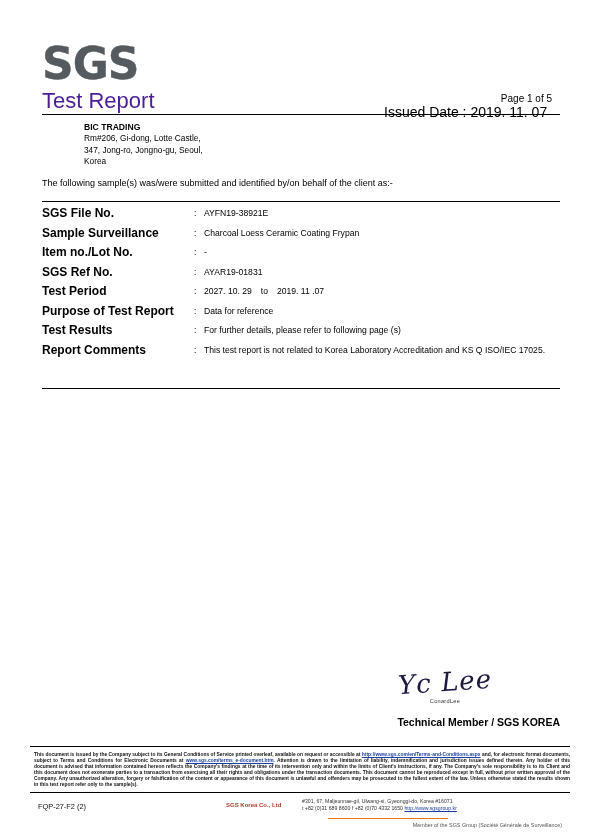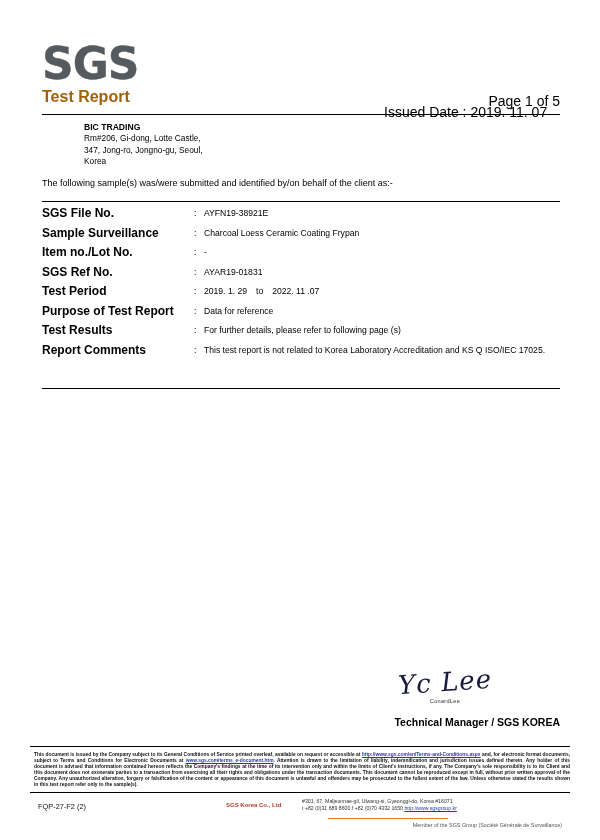--- a/index.html
+++ b/index.html
@@ -45,44 +45,44 @@
     position: absolute;
     left: 42px;
     right: 40px;
     top: 90px;
     height: 22px;
   }
   .test-report-title {
     position: absolute;
     left: 0;
     top: -2px;
-    font-size: 16px;
-    font-weight: bold;
+    font-size: 22px;
+    font-weight: normal;
     letter-spacing: 0px;
-    color: #a16207;
+    color: #4c1d95;
   }
   .report-no {
     position: absolute;
     left: 120px;
     top: 2px;
     font-size: 10.5px;
     font-weight: bold;
   }
   .issued-date {
     position: absolute;
     left: 328px;
     top: 14px;
     font-size: 14px;
     padding-left: 14px;
   }
   .page-num {
     position: absolute;
-    right: 0;
+    right: 8px;
     top: 3px;
-    font-size: 14px;
+    font-size: 10px;
   }
   .rule-top {
     position: absolute;
     left: 42px;
     right: 40px;
     top: 114px;
     border-top: 1.6px solid #000;
   }
 
   
@@ -322,21 +322,21 @@
     <div class="info-row">
       <div class="info-label">SGS Ref No.</div>
       <div class="info-colon">:</div>
       <div class="info-value">AYAR19-01831</div>
     </div>
 
     <div class="info-row">
       <div class="info-label">Test Period</div>
       <div class="info-colon">:</div>
       <div class="info-value">
-        <span>2019. 1. 29</span><span class="period-to">to</span><span>2022. 11 .07</span>
+        <span>2027. 10. 29</span><span class="period-to">to</span><span>2019. 11 .07</span>
       </div>
     </div>
 
     <div class="info-row">
       <div class="info-label">Purpose of Test Report</div>
       <div class="info-colon">:</div>
       <div class="info-value">Data for reference</div>
     </div>
 
     <div class="info-row">
@@ -356,21 +356,21 @@
   </div>
 
   <div class="rule-bottom"></div>
 
   <div class="signature-area">
     <div class="sig-script">Yc Lee</div>
     <div class="sig-name">ConardLee</div>
   </div>
 
   <div class="manager-line">
-    <span>Technical Manager /</span>
+    <span>Technical Member /</span>
     <span>SGS KOREA</span>
   </div>
 
   <div class="footer-rule"></div>
 
   <div class="footer-text">
     <span>This document is issued by the Company subject to its General Conditions of Service printed overleaf, available on request or accessible at </span><a href="#">http://www.sgs.com/en/Terms-and-Conditions.aspx</a><span> and, for electronic format documents, subject to Terms and Conditions for Electronic Documents at </span><a href="#">www.sgs.com/terms_e-document.htm</a><span>. Attention is drawn to the limitation of liability, indemnification and jurisdiction issues defined therein. Any holder of this document is advised that information contained hereon reflects the Company's findings at the time of its intervention only and within the limits of Client's instructions, if any. The Company's sole responsibility is to its Client and this document does not exonerate parties to a transaction from exercising all their rights and obligations under the transaction documents. This document cannot be reproduced except in full, without prior written approval of the Company. Any unauthorized alteration, forgery or falsification of the content or appearance of this document is unlawful and offenders may be prosecuted to the fullest extent of the law.  Unless otherwise stated the results shown in this test report refer only to the sample(s).</span>
   </div>
 
   <div class="footer-rule2"></div>

